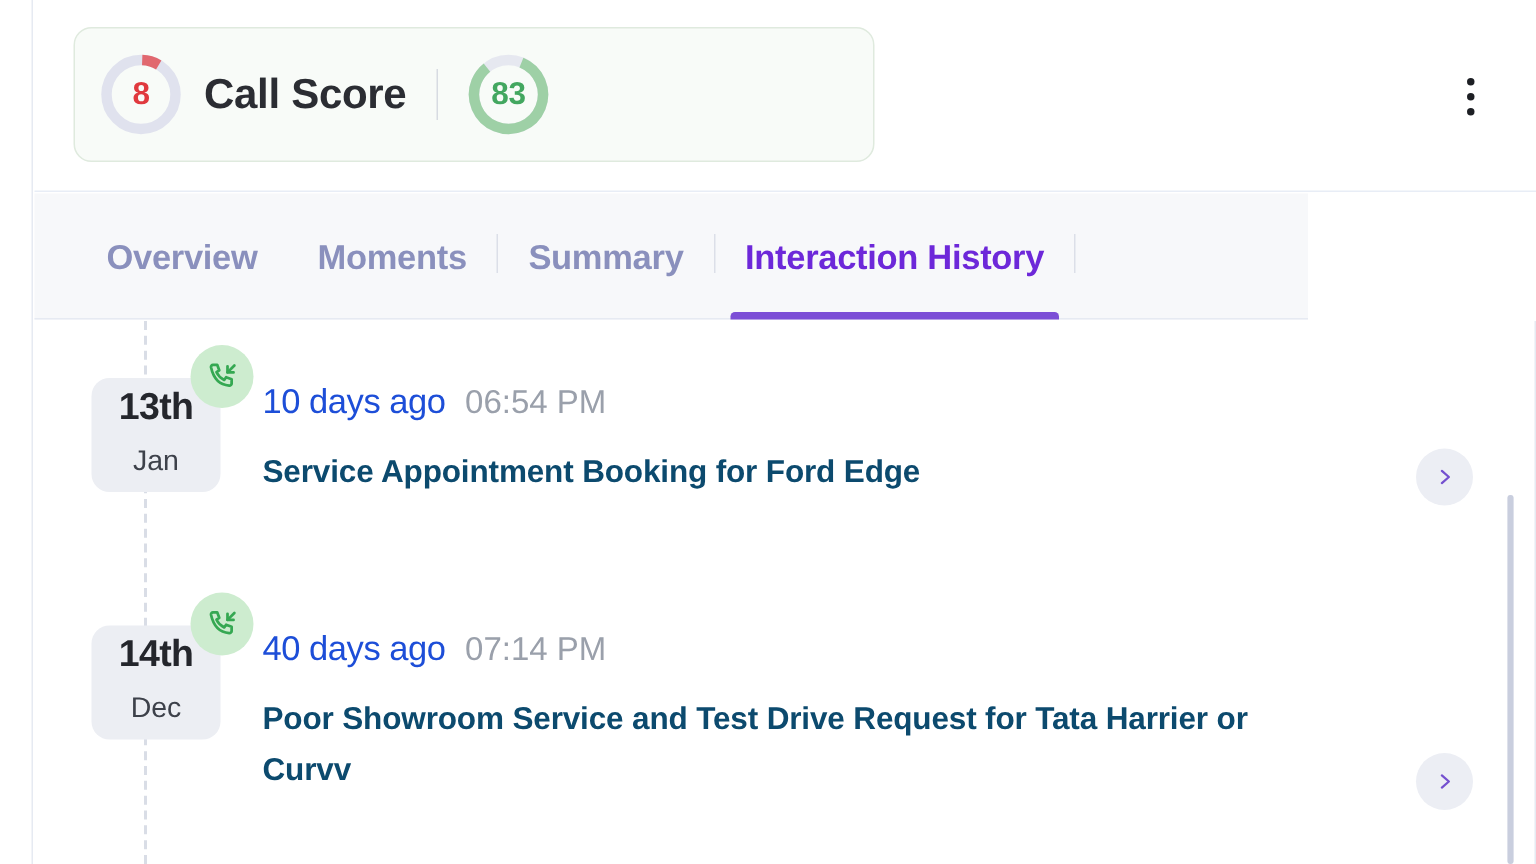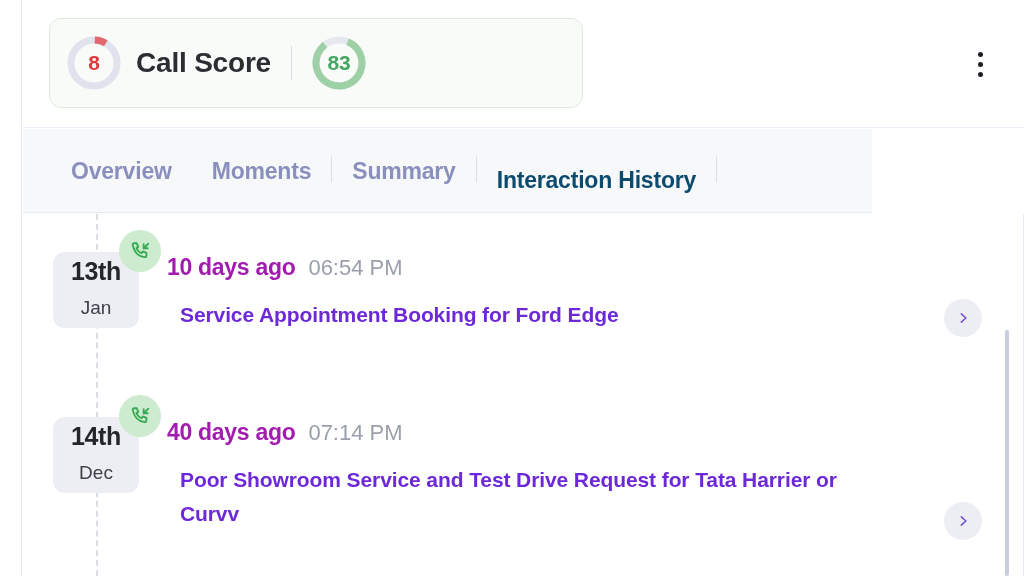--- a/index.html
+++ b/index.html
@@ -155,21 +155,21 @@
     font-size: 23px;
     font-weight: 700;
     letter-spacing: -0.2px;
     color: #8a90bd;
     padding: 0 20px;
     cursor: pointer;
     white-space: nowrap;
     box-sizing: border-box;
   }
   .tab.first { padding-left: 24px; }
-  .tab.active { color: #0c4a6e; margin-top: 9px; }
+  .tab.active { color: #6d28d9; }
   .tab.active::after {
     content: "";
     position: absolute;
     left: 10px;
     right: 10px;
     bottom: 0;
     height: 5px;
     border-radius: 3px 3px 0 0;
     background: #7c4ed6;
   }
@@ -199,21 +199,21 @@
     position: absolute;
     left: 73px;
     top: 0;
     bottom: 0;
     width: 0;
     border-left: 2px dashed #d9dde6;
   }
 
   .entry {
     position: absolute;
-    left: 0;
+    left: 8px;
     width: 959px;
     display: flex;
     align-items: flex-start;
   }
 
   .entry.e1 { top: 38px; }
   .entry.e2 { top: 203px; }
 
   .date-chip {
     position: relative;
@@ -266,40 +266,39 @@
   }
 
   .entry-meta {
     display: flex;
     align-items: baseline;
     gap: 13px;
     white-space: nowrap;
   }
   .meta-ago {
     font-size: 23px;
-    font-weight: 700;
-    color: #a21caf;
+    font-weight: 400;
+    color: #1d4ed8;
     letter-spacing: -0.3px;
   }
   .meta-time {
     font-size: 22px;
     font-weight: 400;
     color: #9aa0ab;
   }
 
   .entry-title {
     margin-top: 17px;
     font-size: 21px;
     font-weight: 700;
-    color: #6d28d9;
+    color: #0c4a6e;
     letter-spacing: -0.1px;
     line-height: 1.62;
     max-width: 720px;
     cursor: pointer;
-    margin-left: 13px;
   }
 
   .chevron-btn {
     position: absolute;
     width: 38px;
     height: 38px;
     border-radius: 50%;
     background: #eceef4;
     display: flex;
     align-items: center;

